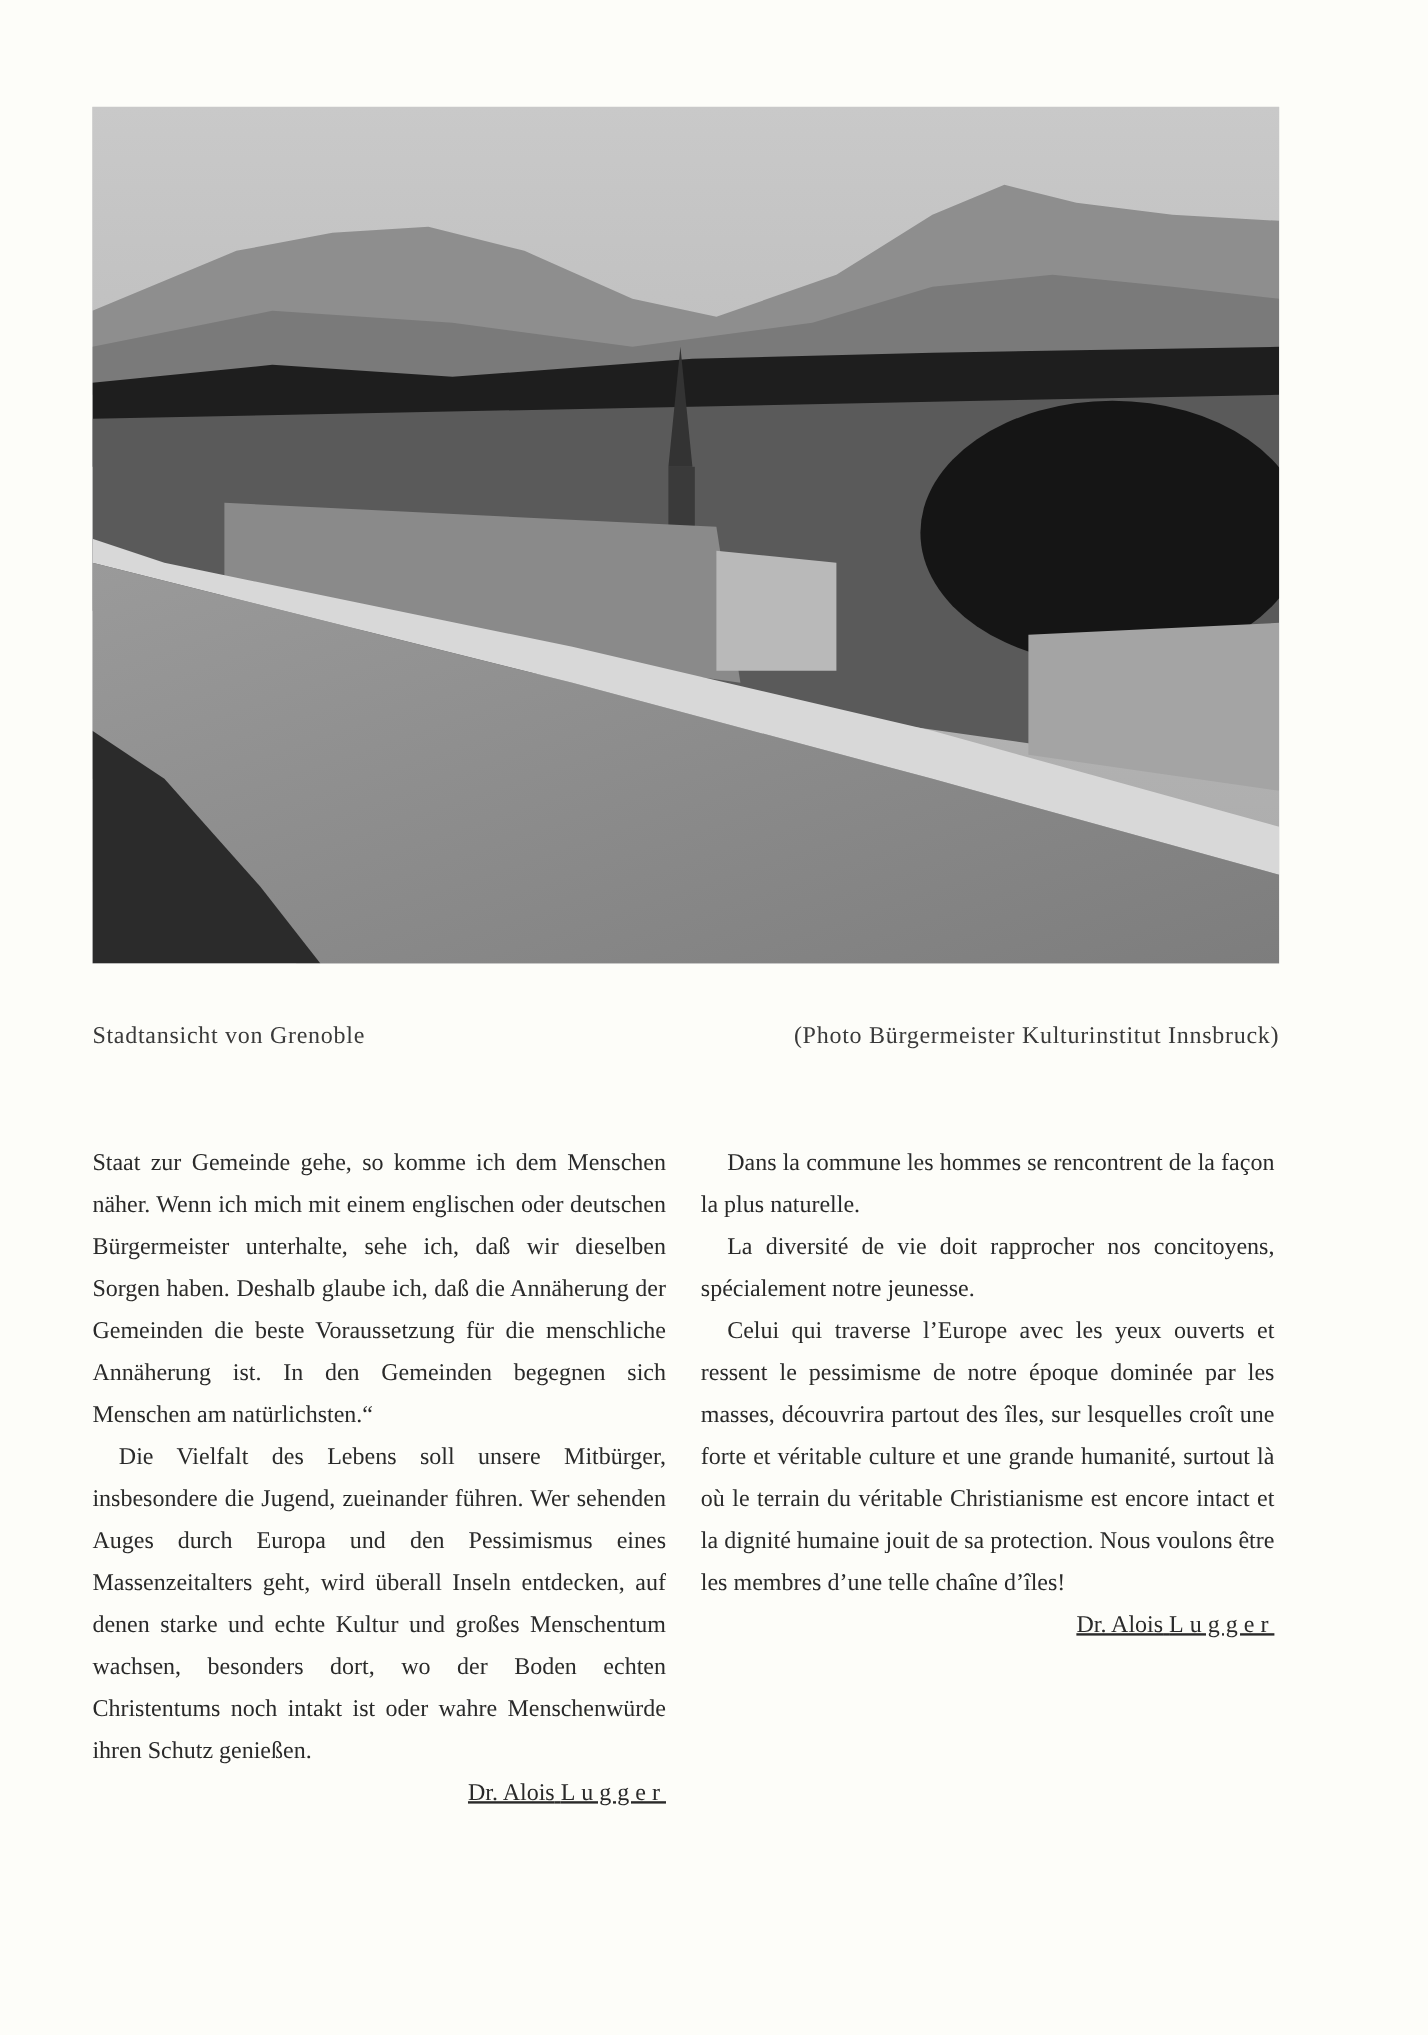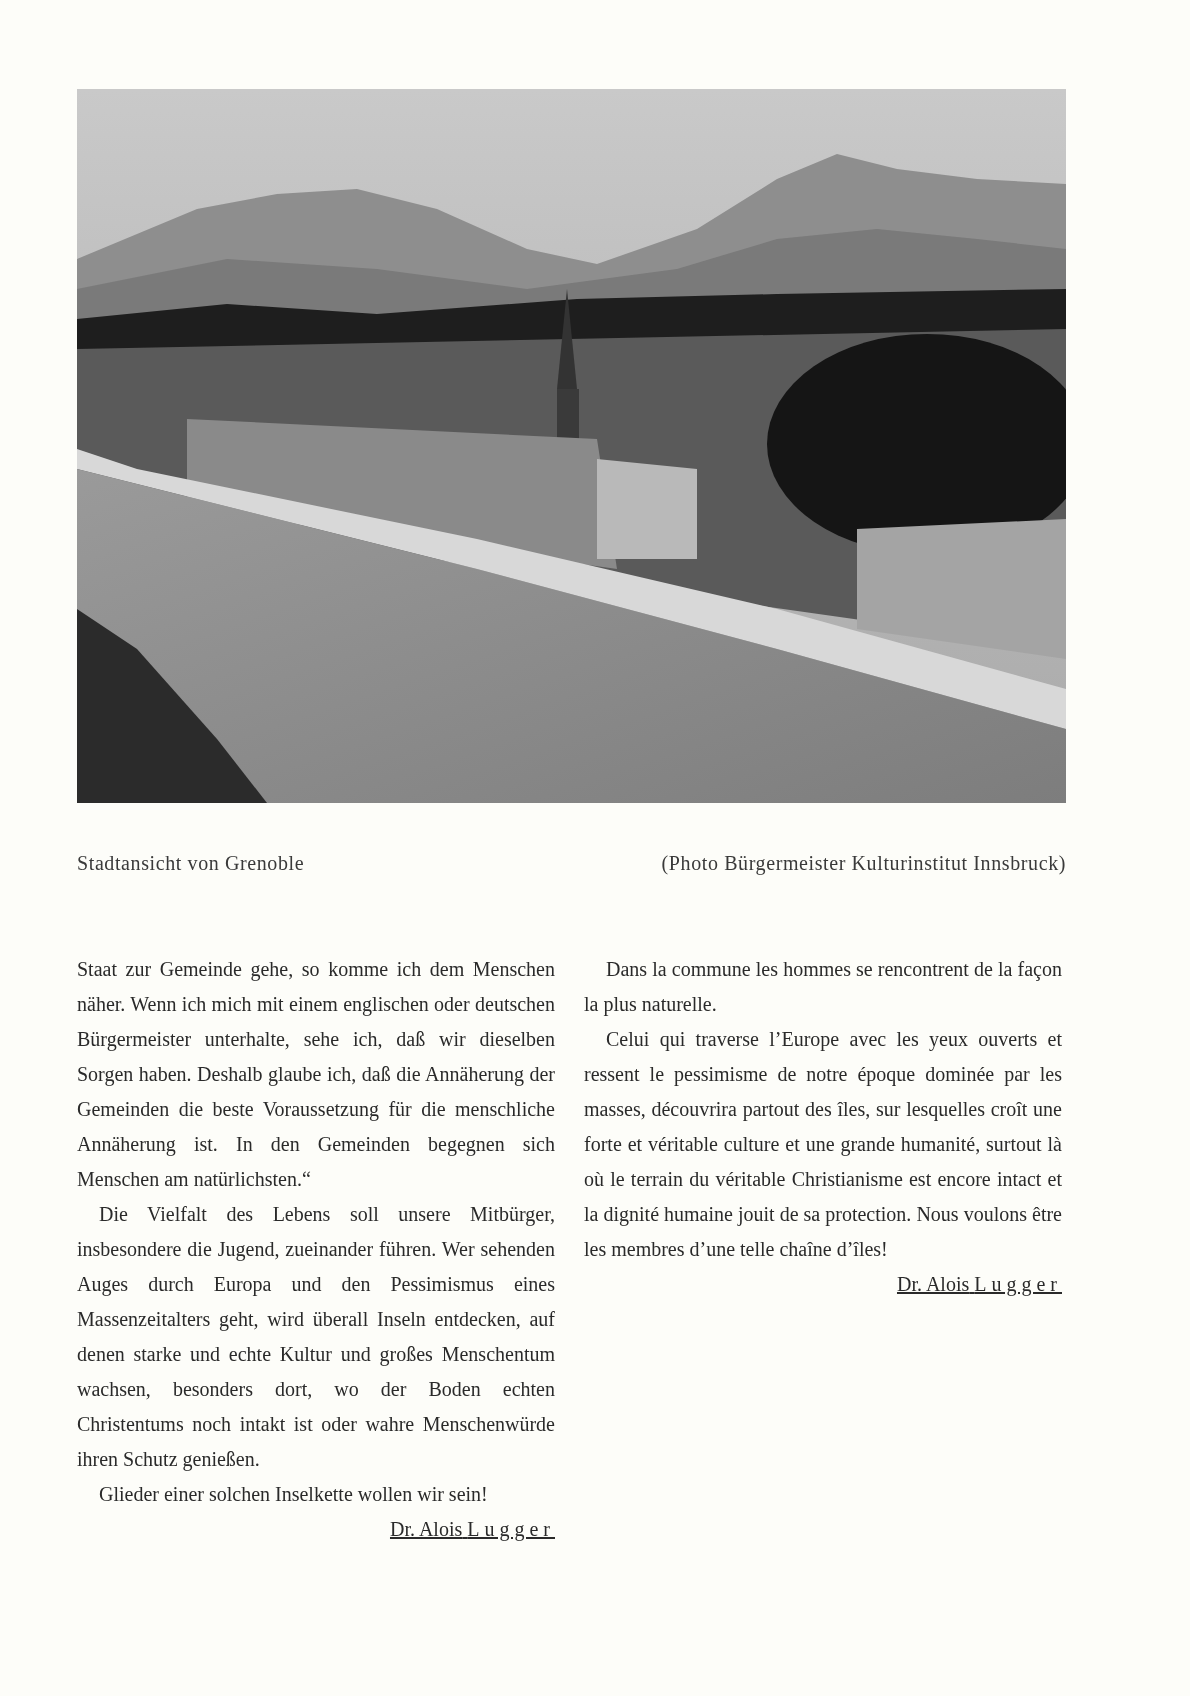--- a/index.html
+++ b/index.html
@@ -66,27 +66,27 @@
     <path d="M0,520 L60,560 L140,650 L190,714 L0,714 Z" fill="#2b2b2b"></path>
   </svg>
 </div>
 
 <div class="caption left">Stadtansicht von Grenoble</div>
 <div class="caption right">(Photo Bürgermeister Kulturinstitut Innsbruck)</div>
 
 <div class="col left">
   <p>Staat zur Gemeinde gehe, so komme ich dem Menschen näher. Wenn ich mich mit einem englischen oder deutschen Bürgermeister unterhalte, sehe ich, daß wir dieselben Sorgen haben. Deshalb glaube ich, daß die Annäherung der Gemeinden die beste Voraussetzung für die menschliche Annäherung ist. In den Gemeinden begegnen sich Menschen am natürlichsten.“</p>
   <p class="indent">Die Vielfalt des Lebens soll unsere Mitbürger, insbesondere die Jugend, zueinander führen. Wer sehenden Auges durch Europa und den Pessimismus eines Massenzeitalters geht, wird überall Inseln entdecken, auf denen starke und echte Kultur und großes Menschentum wachsen, besonders dort, wo der Boden echten Christentums noch intakt ist oder wahre Menschenwürde ihren Schutz genießen.</p>
-  <p class="indent">Glieder einer solchen Inselkette wollen wir sein!</p>
   <p class="signature">
     <span>Dr. Alois</span>
     <span class="surname">Lugger</span>
   </p>
 </div>
 
 <div class="col right">
   <p class="indent">Dans la commune les hommes se rencontrent de la façon la plus naturelle.</p>
+  <p class="indent">La diversité de vie doit rapprocher nos concitoyens, spécialement notre jeunesse.</p>
   <p class="indent">Celui qui traverse l’Europe avec les yeux ouverts et ressent le pessimisme de notre époque dominée par les masses, découvrira partout des îles, sur lesquelles croît une forte et véritable culture et une grande humanité, surtout là où le terrain du véritable Christianisme est encore intact et la dignité humaine jouit de sa protection. Nous voulons être les membres d’une telle chaîne d’îles!</p>
   <p class="signature">
     <span>Dr. Alois</span>
     <span class="surname">Lugger</span>
   </p>
 </div>
 
 </body></html>

